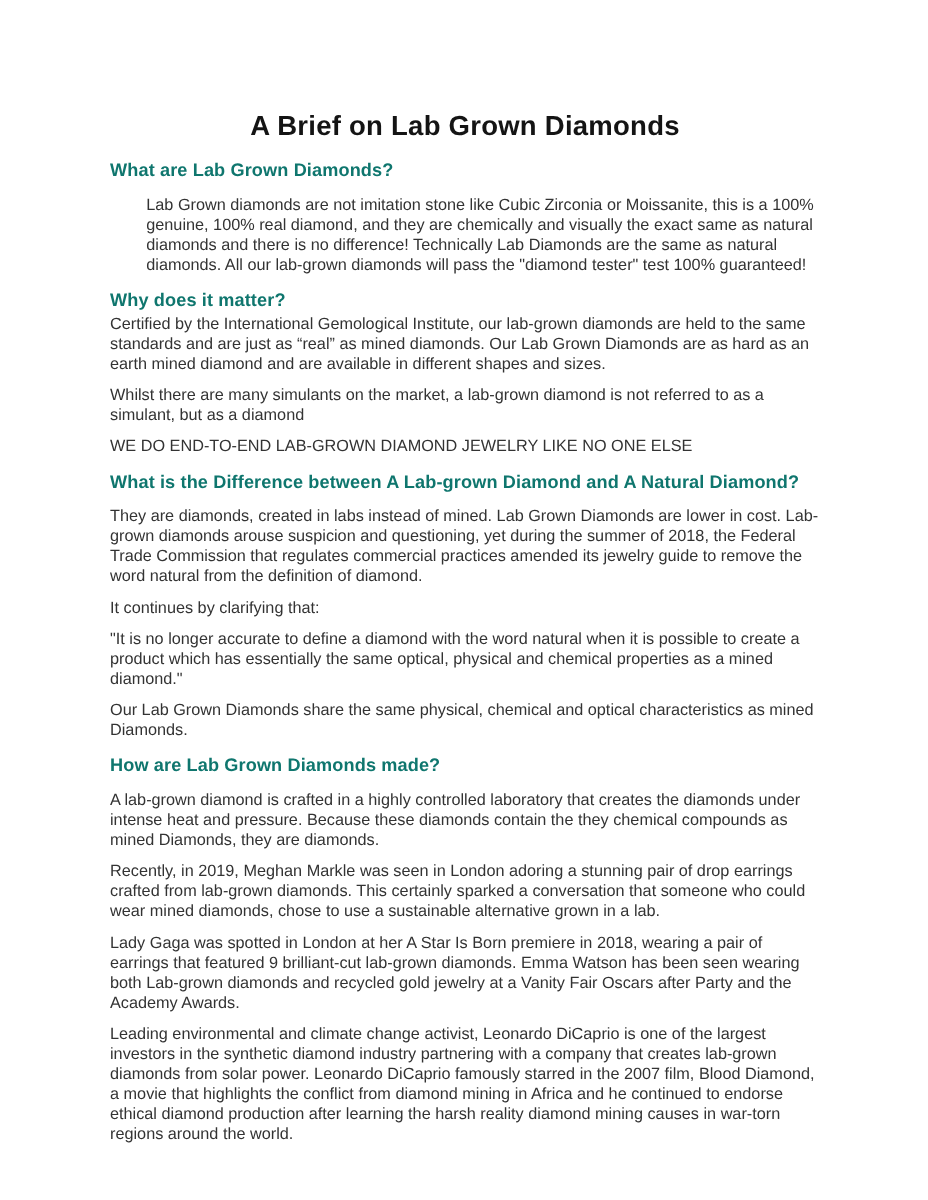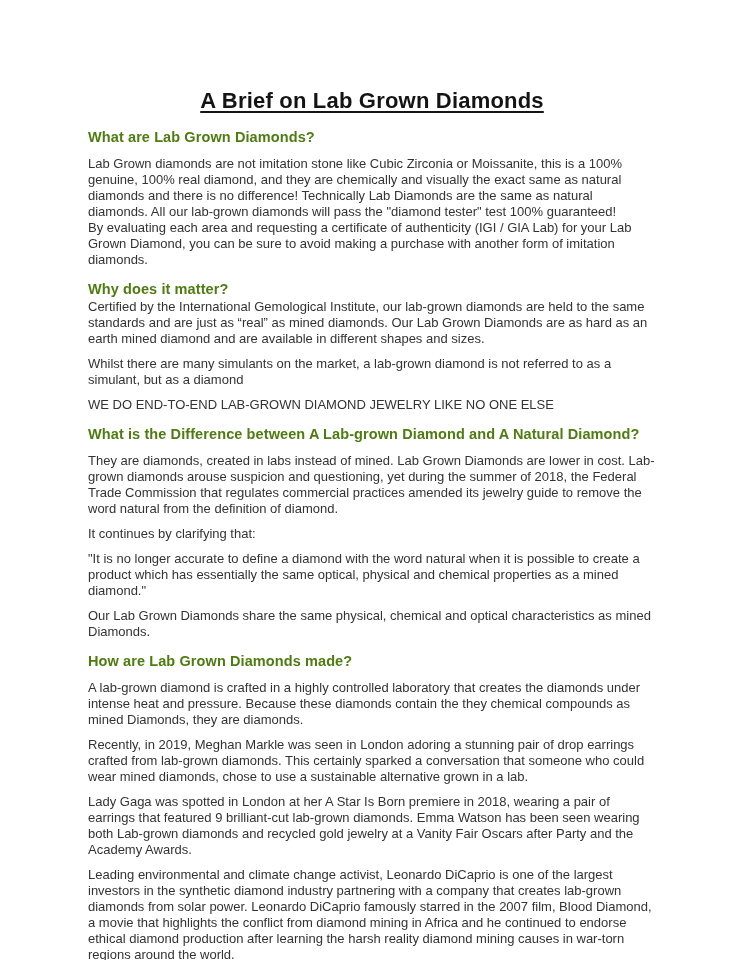--- a/index.html
+++ b/index.html
@@ -19,57 +19,56 @@
     height: 960px;
     background: #ffffff;
     padding: 88px 86px 40px 88px;
     overflow: hidden;
   }
   .doc-title {
     font-size: 22px;
     font-weight: bold;
     color: #141414;
     text-align: center;
-    text-decoration: underline;
     text-underline-offset: 3px;
     margin: 0 0 15px 0;
     letter-spacing: 0.2px;
   }
   .section-heading {
     font-size: 14.5px;
     font-weight: bold;
-    color: #4d7c0f;
+    color: #0f766e;
     margin: 13px 0 11px 0;
     letter-spacing: 0.1px;
   }
   .section-heading.tight-below {
     margin-bottom: 2px;
   }
   .para {
     font-size: 13px;
     line-height: 16px;
     color: #333333;
     margin: 0 0 9px 0;
     text-align: left;
   }
   .para.no-gap {
     margin-bottom: 0;
+    margin-left: 29px;
   }
 </style>
 </head>
 <body>
 
 <div class="page">
 
   <h1 class="doc-title">A Brief on Lab Grown Diamonds</h1>
 
   <section>
     <h2 class="section-heading">What are Lab Grown Diamonds?</h2>
     <p class="para no-gap">Lab Grown diamonds are not imitation stone like Cubic Zirconia or Moissanite, this is a 100% genuine, 100% real diamond, and they are chemically and visually the exact same as natural diamonds and there is no difference! Technically Lab Diamonds are the same as natural diamonds. All our lab-grown diamonds will pass the "diamond tester" test 100% guaranteed!</p>
-    <p class="para">By evaluating each area and requesting a certificate of authenticity (IGI / GIA Lab) for your Lab Grown Diamond, you can be sure to avoid making a purchase with another form of imitation diamonds.</p>
   </section>
 
   <section>
     <h2 class="section-heading tight-below">Why does it matter?</h2>
     <p class="para">Certified by the International Gemological Institute, our lab-grown diamonds are held to the same standards and are just as “real” as mined diamonds. Our Lab Grown Diamonds are as hard as an earth mined diamond and are available in different shapes and sizes.</p>
     <p class="para">Whilst there are many simulants on the market, a lab-grown diamond is not referred to as a simulant, but as a diamond</p>
     <p class="para">WE DO END-TO-END LAB-GROWN DIAMOND JEWELRY LIKE NO ONE ELSE</p>
   </section>
 
   <section>

